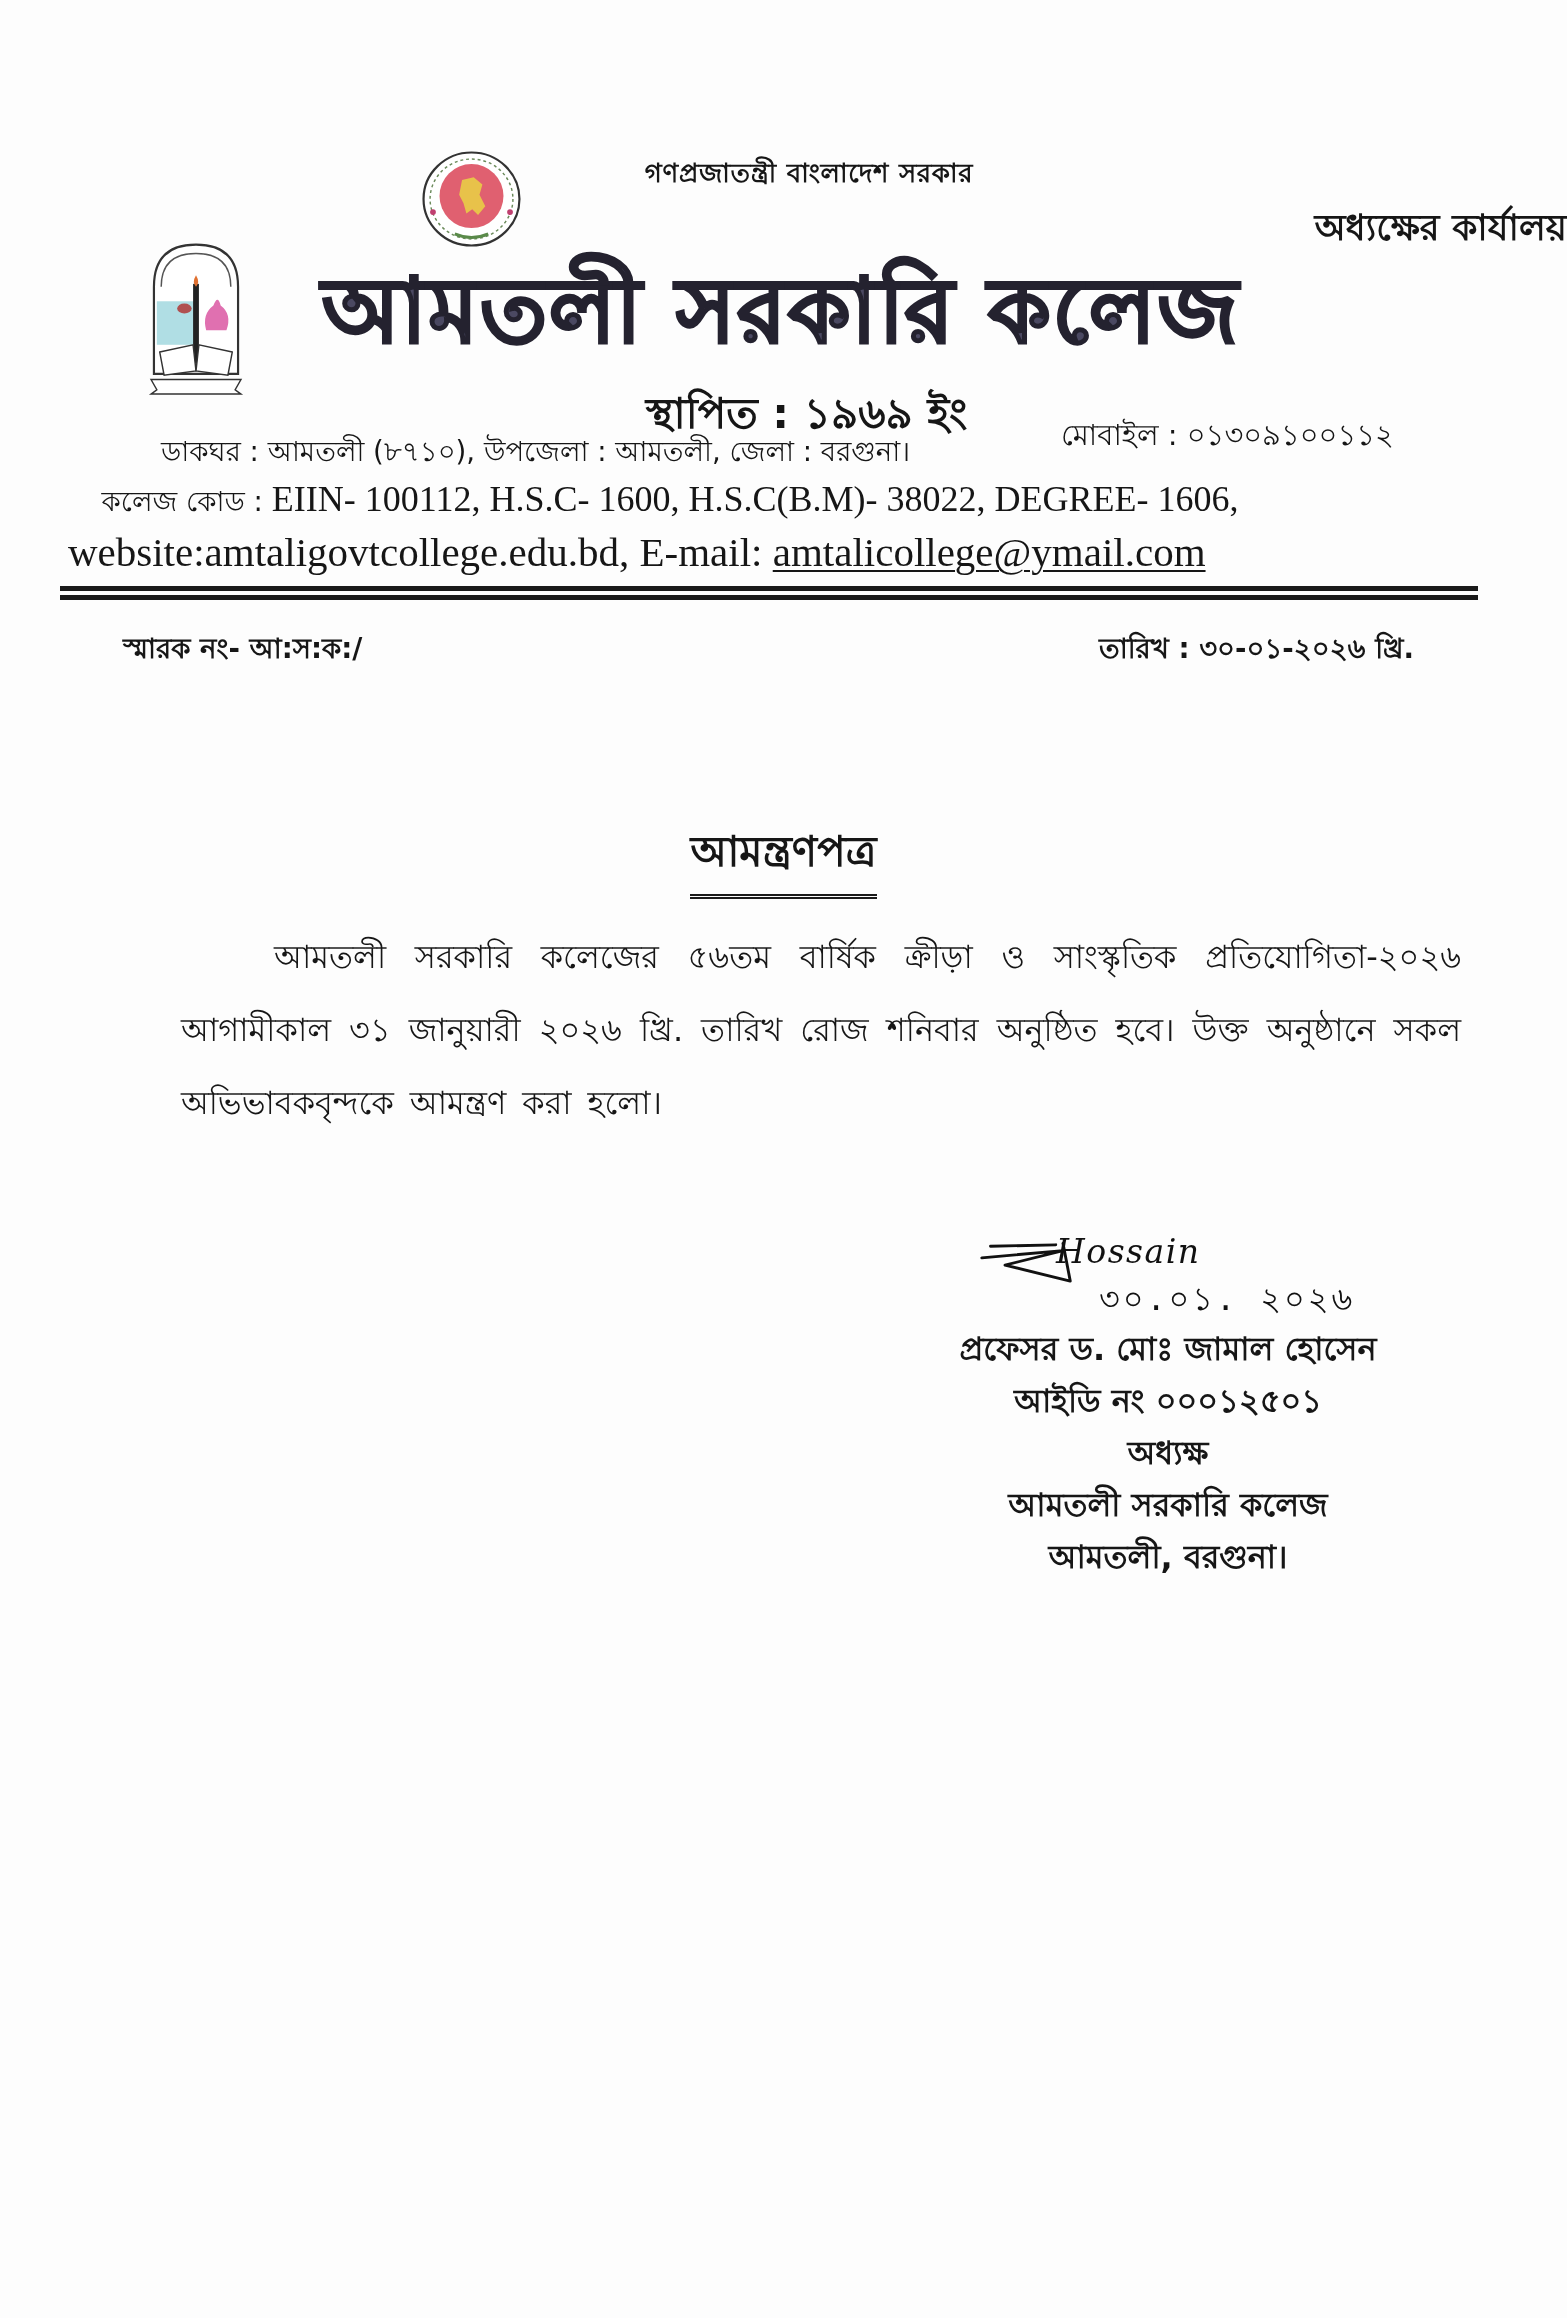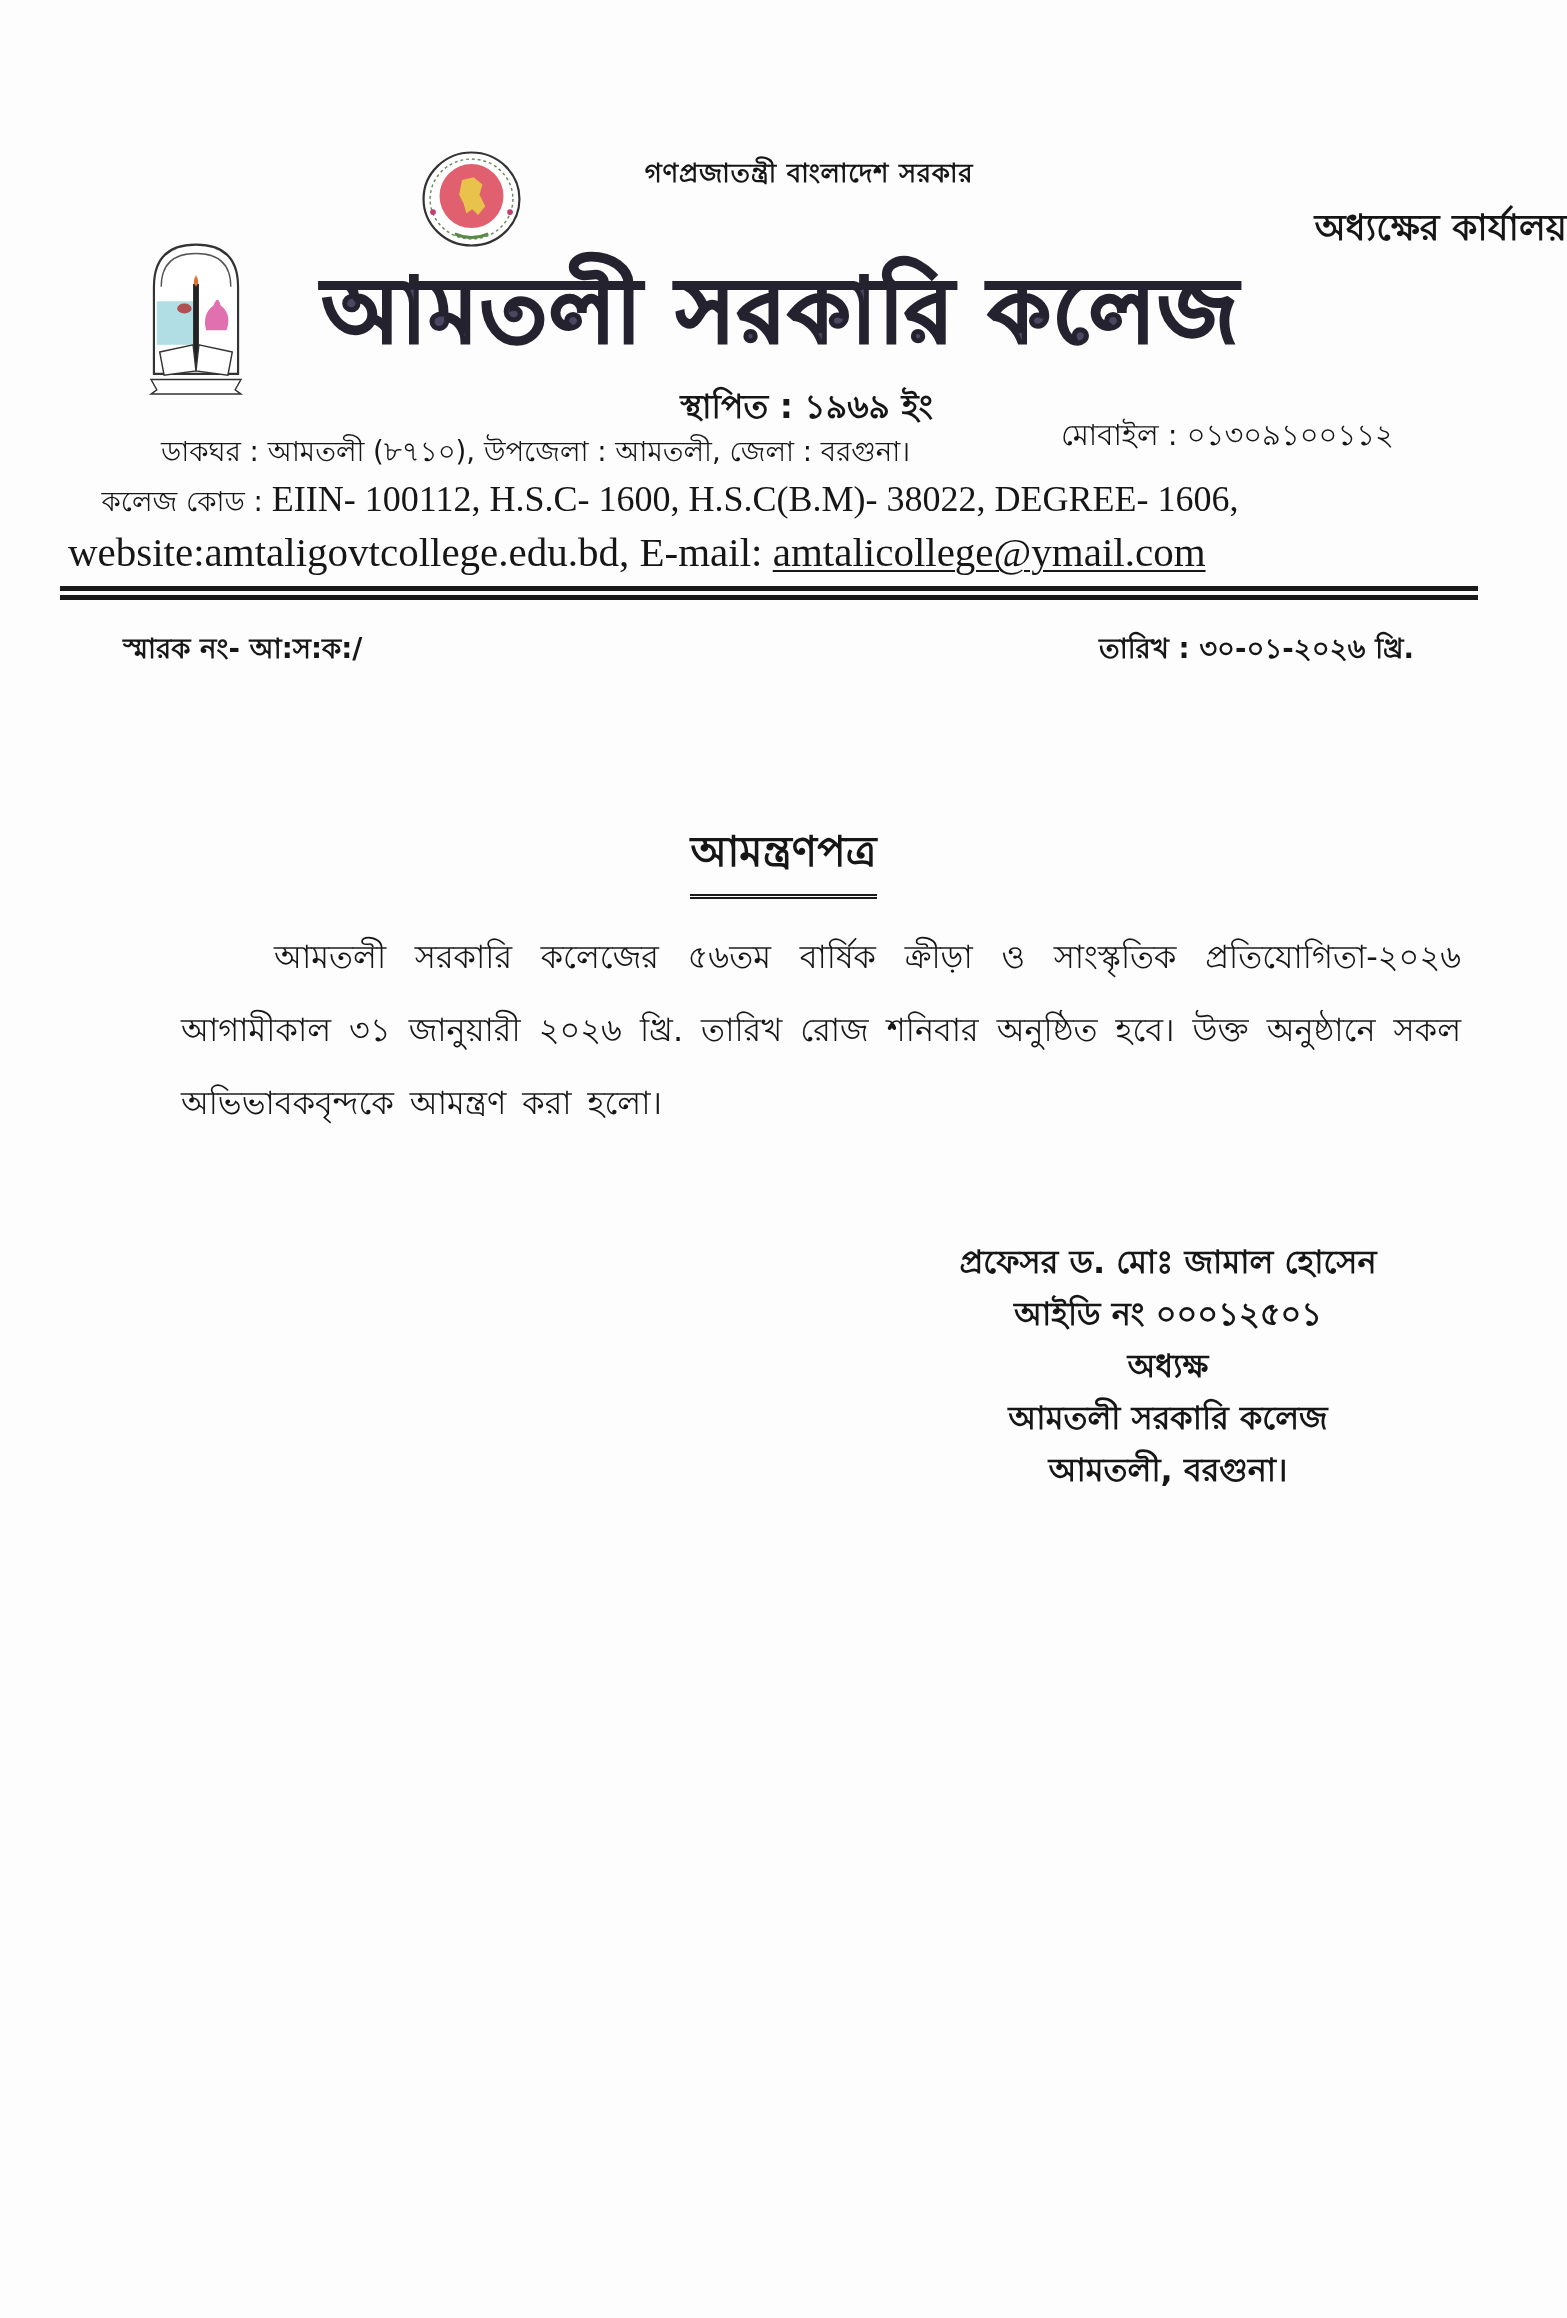--- a/index.html
+++ b/index.html
@@ -39,21 +39,21 @@
       left: 287px; width: 987px; top: 210px; height: 109px;
       text-align: center;
       font-size: 90px; font-weight: bold; line-height: 109px;
       color: #4b4962;
       -webkit-text-stroke: 2.2px #24222f;
       letter-spacing: 1.5px;
       white-space: nowrap;
     }
     .established {
       left: 0; width: 1543px; top: 335px;
-      text-align: center; font-size: 33px; font-weight: bold;
+      text-align: center; font-size: 42px; font-weight: bold;
       padding-left: 70px; box-sizing: border-box;
     }
     .address-line {
       left: 161px; top: 385px; font-size: 27.6px; white-space: nowrap;
     }
     .mobile-line {
       left: 1061px; top: 366px; font-size: 29px; white-space: nowrap;
     }
     .codes-line {
       left: 0; width: 1294px; top: 432px;
@@ -185,19 +185,26 @@
 <div class="abs memo-no">স্মারক নং- আ:স:ক:/</div>
 <div class="abs memo-date">তারিখ : ৩০-০১-২০২৬ খ্রি.</div>
 
 <div class="abs doc-title">
   <span>আমন্ত্রণপত্র</span>
 </div>
 
 <div class="abs body-text">আমতলী সরকারি কলেজের ৫৬তম বার্ষিক ক্রীড়া ও সাংস্কৃতিক প্রতিযোগিতা-২০২৬ আগামীকাল ৩১ জানুয়ারী ২০২৬ খ্রি. তারিখ রোজ শনিবার অনুষ্ঠিত হবে। উক্ত অনুষ্ঠানে সকল অভিভাবকবৃন্দকে আমন্ত্রণ করা হলো।</div>
 
 <div class="abs sig-block">
+  <div class="signature">
+    <svg class="sig-mark" viewBox="0 0 280 70">
+      <path d="M20 14 L110 12 M8 30 L120 20 L40 40 L130 62 L120 10" stroke="#111" stroke-width="4" fill="none" stroke-linecap="round" stroke-linejoin="round"></path>
+    </svg>
+    <span class="sig-name">Hossain</span>
+    <span class="sig-date">৩০.০১. ২০২৬</span>
+  </div>
   <div class="sig-line bold">প্রফেসর ড. মোঃ জামাল হোসেন</div>
   <div class="sig-line">আইডি নং ০০০১২৫০১</div>
   <div class="sig-line">অধ্যক্ষ</div>
   <div class="sig-line">আমতলী সরকারি কলেজ</div>
   <div class="sig-line">আমতলী, বরগুনা।</div>
 </div>
 
 
 </body></html>

